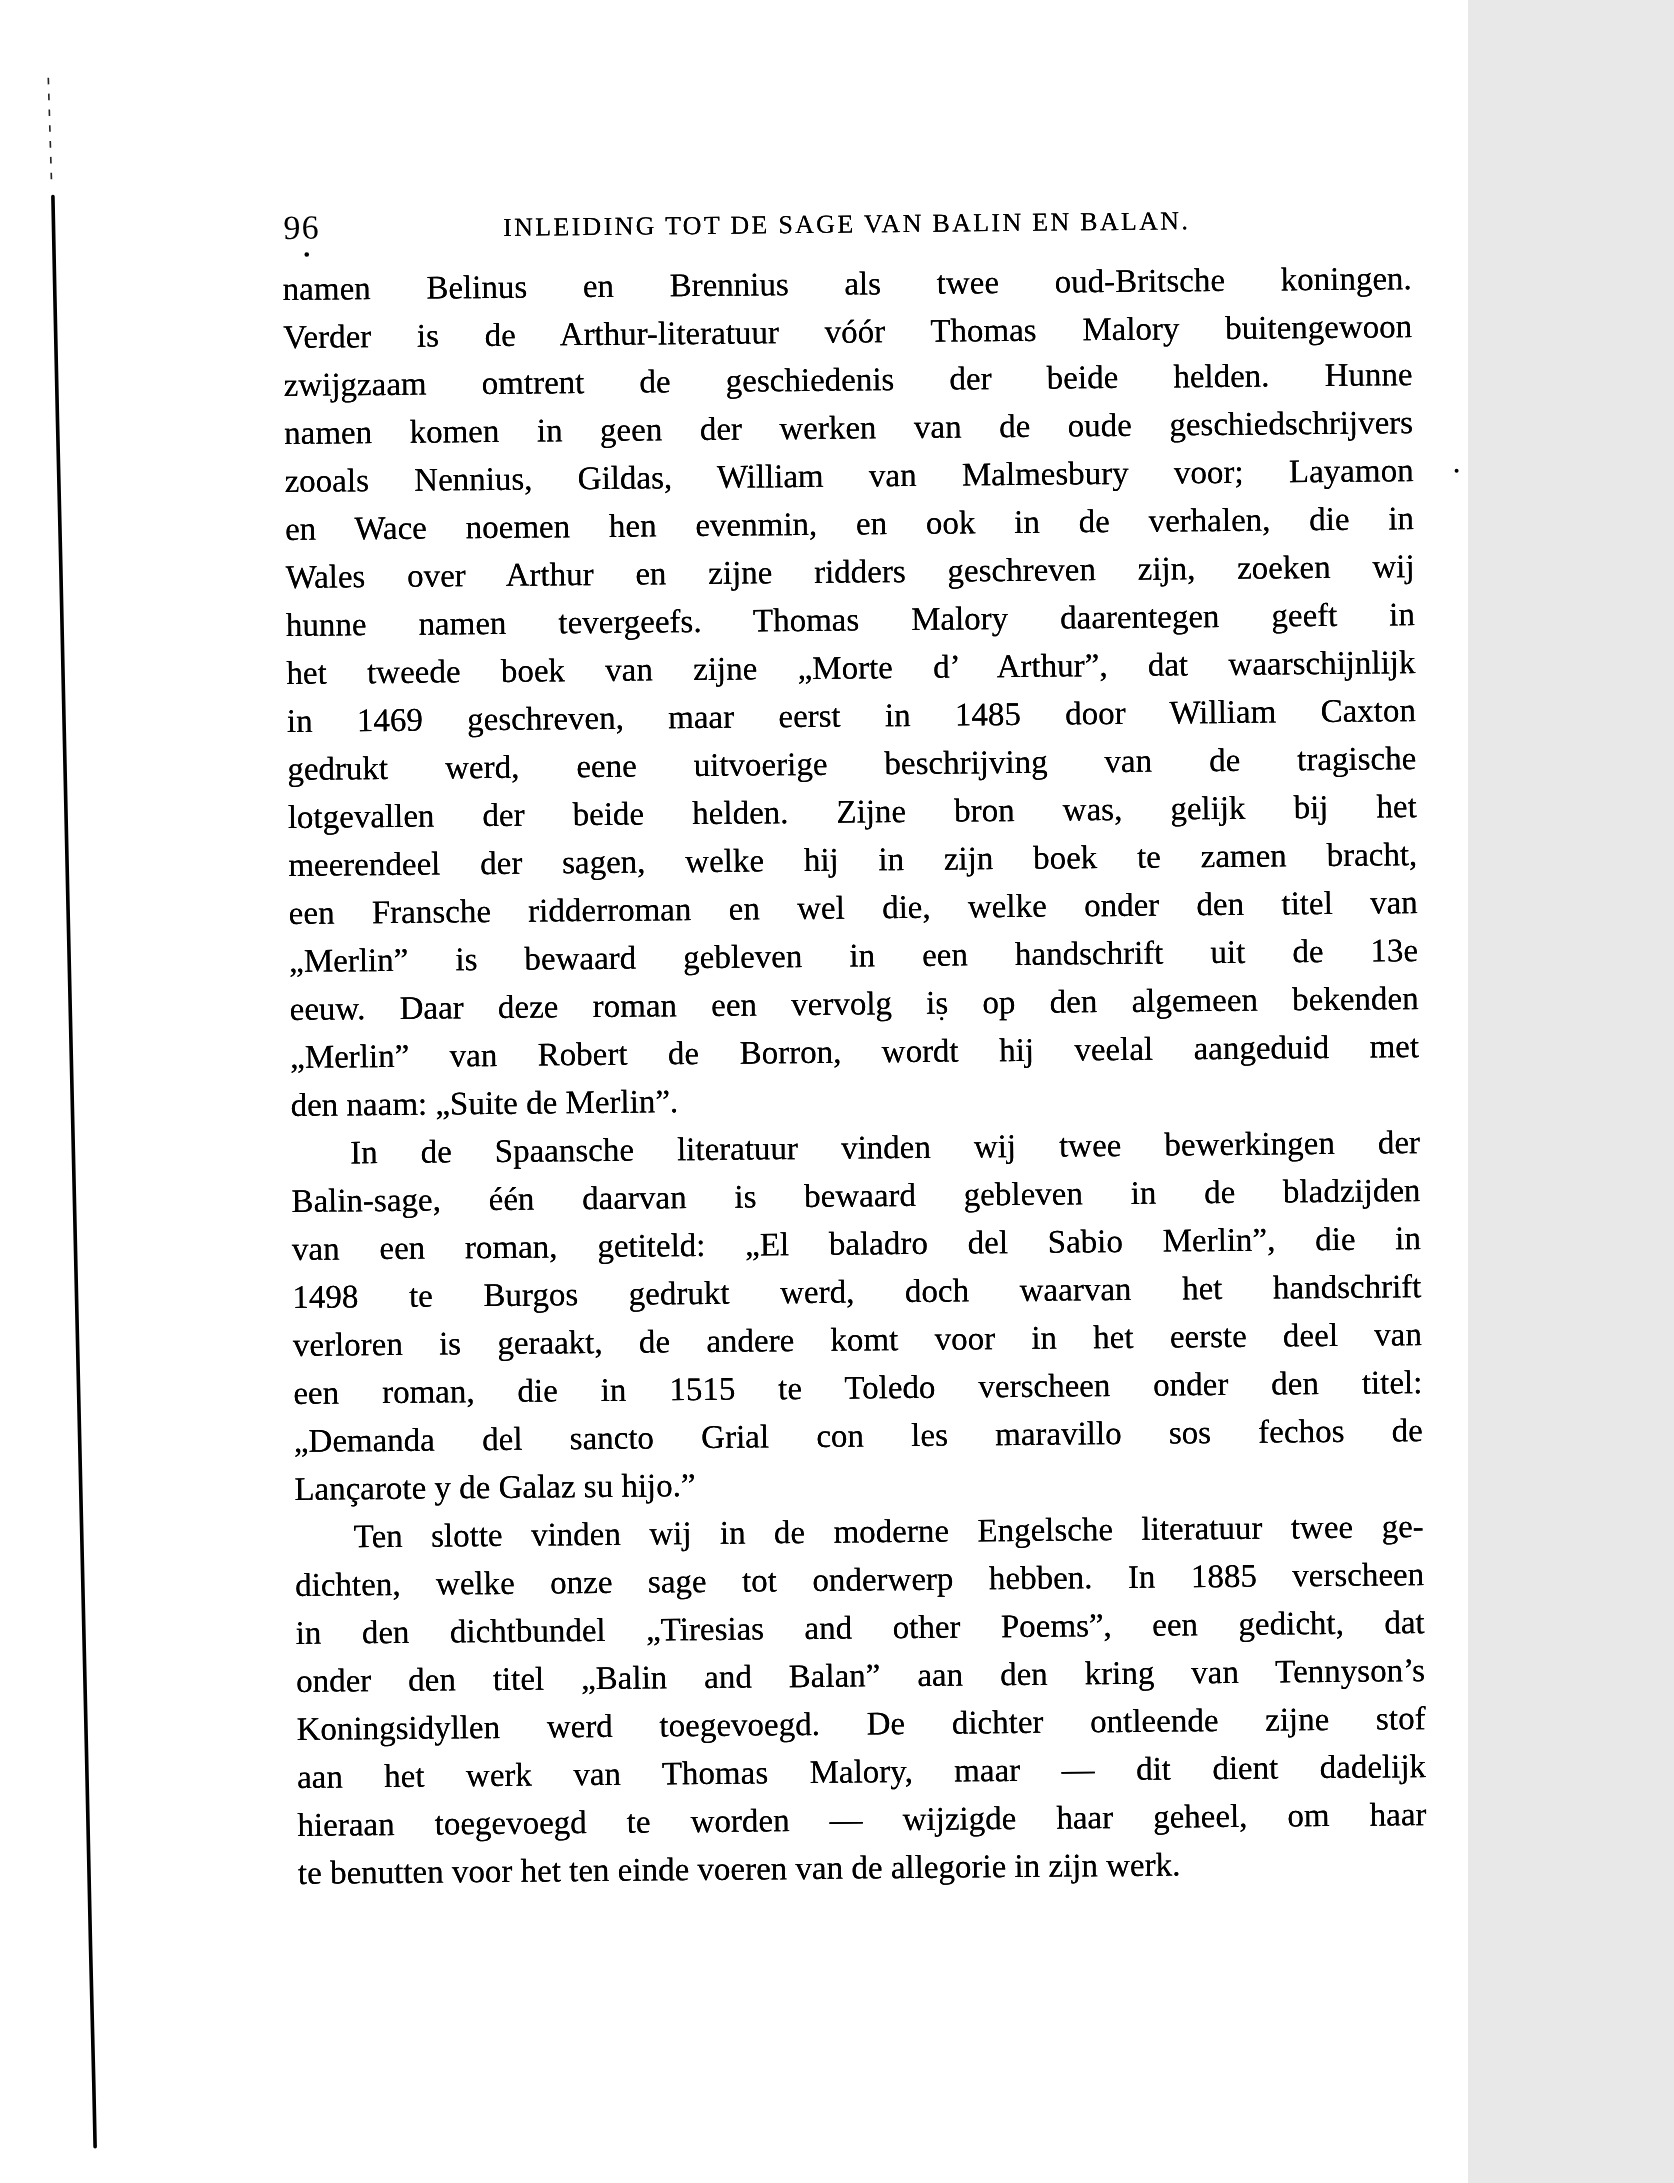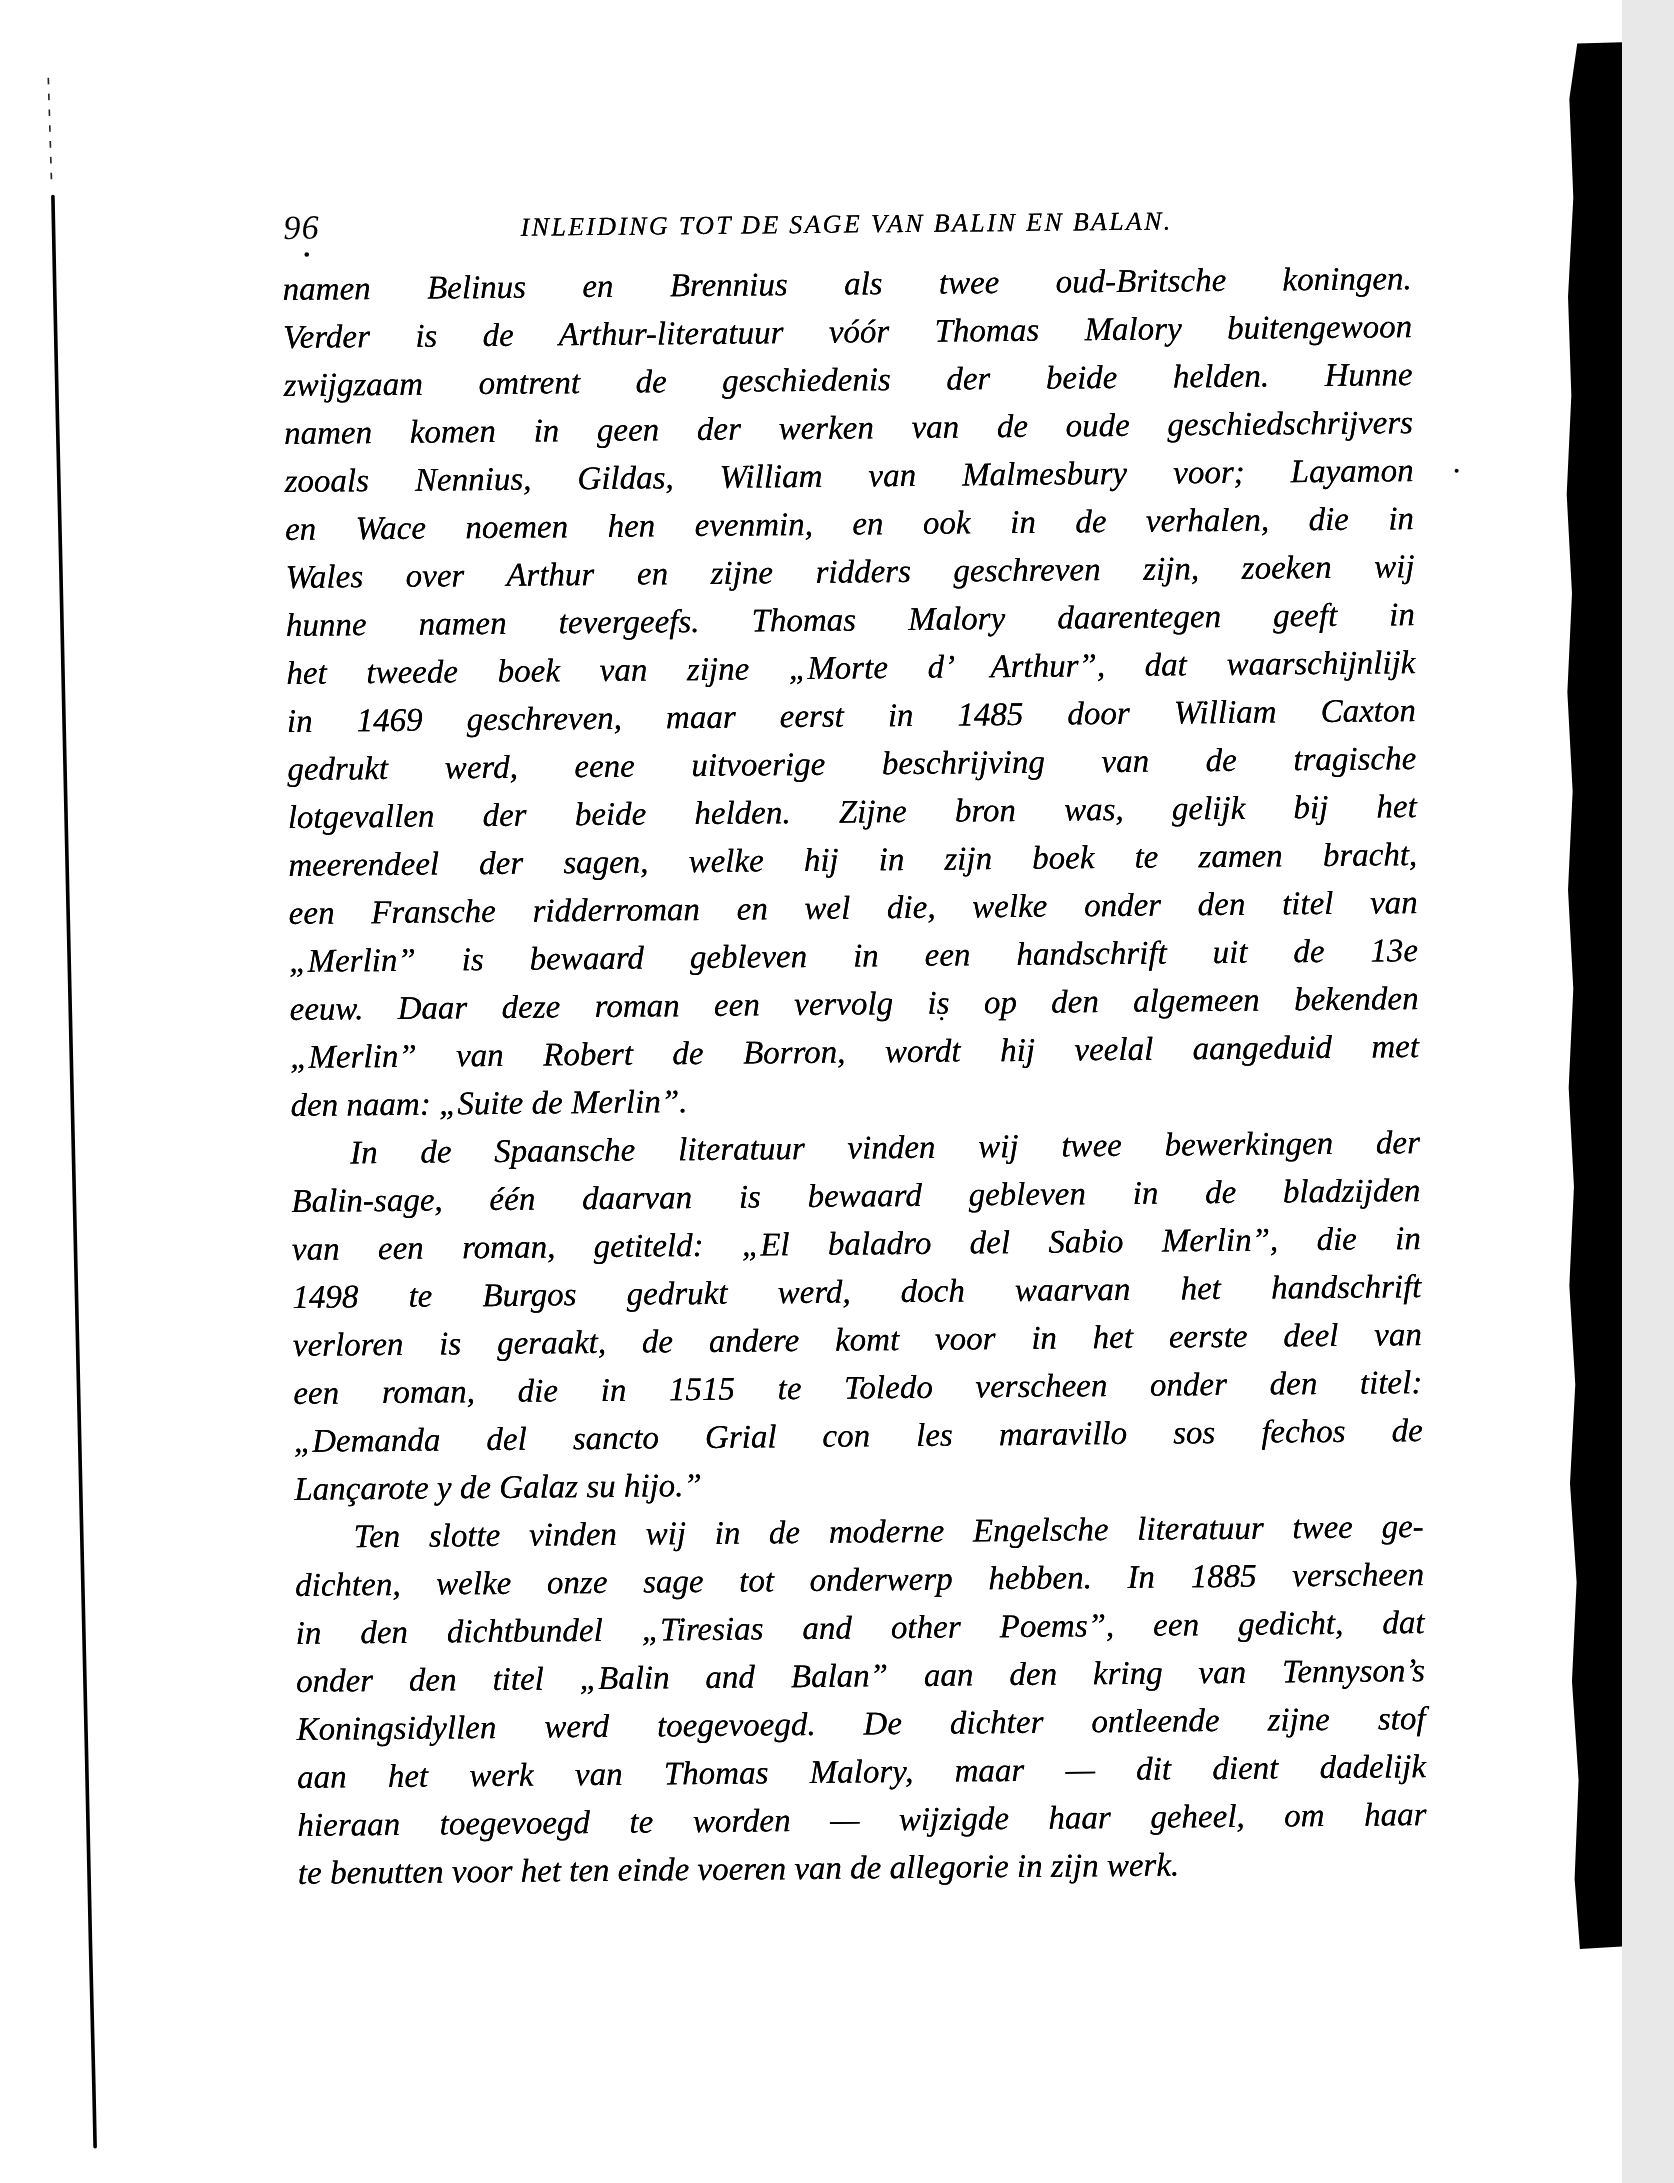--- a/index.html
+++ b/index.html
@@ -1,23 +1,22 @@
 <!DOCTYPE html>
 <html style="font-size:10.6px"><head>
 <meta charset="utf-8">
 <style>
   html,body{margin:0;padding:0;background:#e8e8e8;}
   .page{
     position:relative;
-    width:1622px;height:2183px;
+    width:1468px;height:2183px;
     background:#ffffff;
     overflow:hidden;
     font-family:"Liberation Serif","DejaVu Serif",serif;
     color:#000;
-    font-style:italic;
   }
   .artifacts{
     position:absolute;left:0;top:0;width:1675px;height:2183px;
     pointer-events:none;
   }
   .content{
     position:absolute;
     left:282px;top:210px;width:1129px;
     transform:rotate(-0.55deg);
     transform-origin:0 0;

